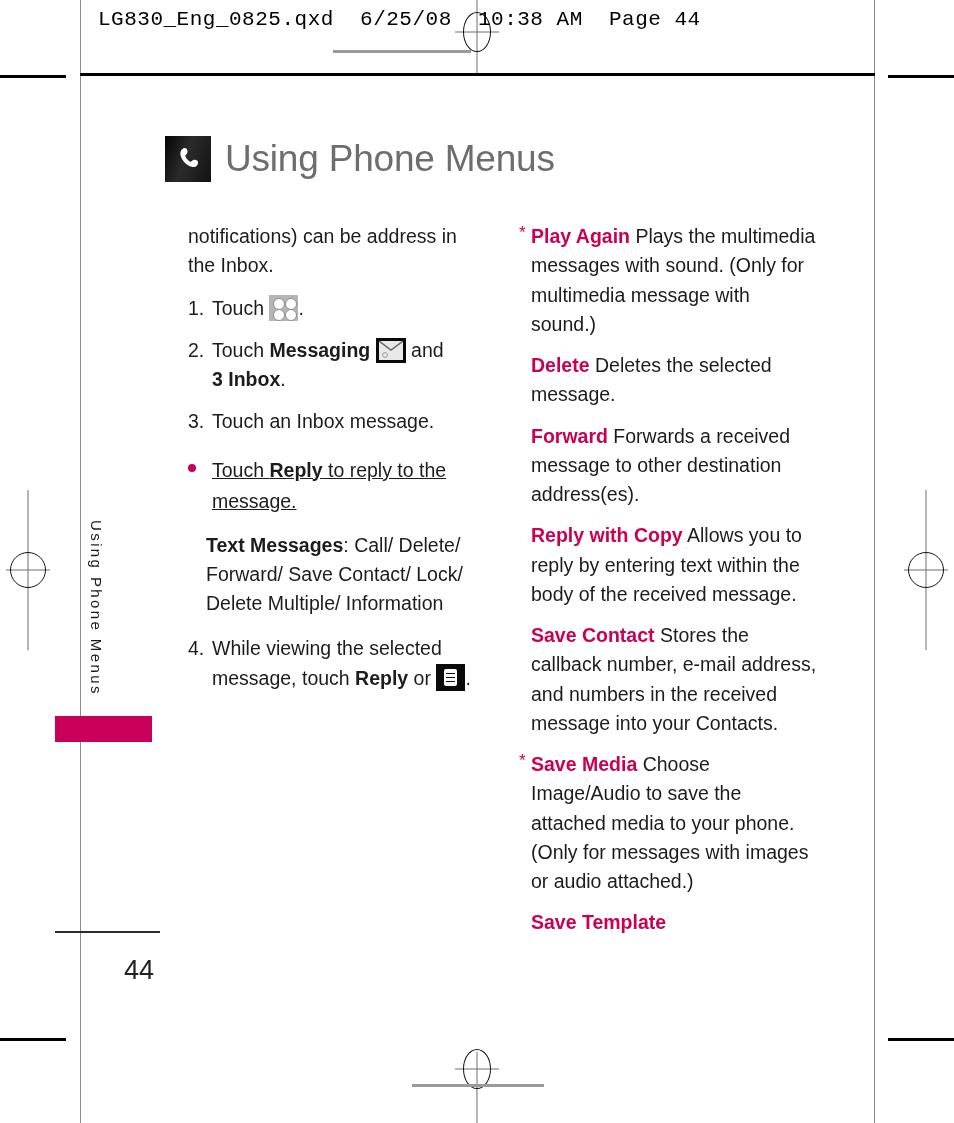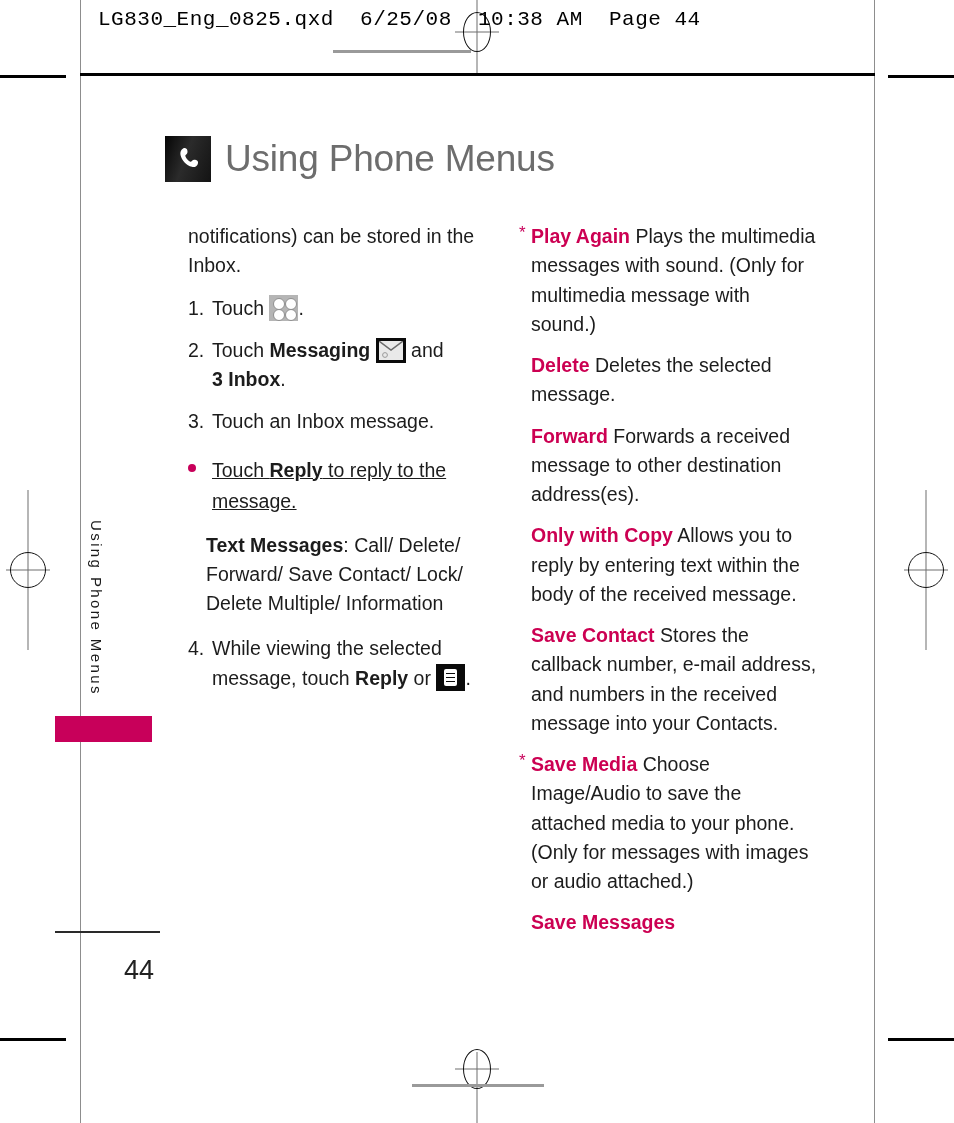--- a/index.html
+++ b/index.html
@@ -135,21 +135,21 @@
     </svg>
   </div>
   <div class="title-text">Using Phone Menus</div>
 </div>
 
 <div class="side-tab-text">Using Phone Menus</div>
 <div class="side-tab-mark"></div>
 
 <div class="col col-left">
 
-  <p>notifications) can be stored in the Inbox.</p>
+  <p>notifications) can be address in the Inbox.</p>
 
   <div class="num">
     <span class="n">1.</span>
     <span class="t"><span>Touch </span><span class="ico ico-grid"><i class="g" style="left:4px;top:3px;"></i><i class="g" style="left:16px;top:3px;"></i><i class="g" style="left:4px;top:14px;"></i><i class="g" style="left:16px;top:14px;"></i></span><span>.</span></span>
   </div>
 
   <div class="num">
     <span class="n">2.</span>
     <span class="t"><span>Touch </span><b>Messaging</b><span> </span><span class="ico ico-env"><span class="inner">
             <svg class="flap" viewBox="0 0 24 19" preserveAspectRatio="none" aria-hidden="true">
@@ -195,35 +195,35 @@
     <span class="t"><span class="term">Delete</span><span> Deletes the selected message.</span></span>
   </div>
 
   <div class="opt">
     <span class="nostar"></span>
     <span class="t"><span class="term">Forward</span><span> Forwards a received message to other destination address(es).</span></span>
   </div>
 
   <div class="opt">
     <span class="nostar"></span>
-    <span class="t"><span class="term">Only with Copy</span><span> Allows you to reply by entering text within the body of the received message.</span></span>
+    <span class="t"><span class="term">Reply with Copy</span><span> Allows you to reply by entering text within the body of the received message.</span></span>
   </div>
 
   <div class="opt">
     <span class="nostar"></span>
     <span class="t"><span class="term">Save Contact</span><span> Stores the callback number, e-mail address, and numbers in the received message into your Contacts.</span></span>
   </div>
 
   <div class="opt">
     <span class="star">*</span>
     <span class="t"><span class="term">Save Media</span><span> Choose Image/Audio to save the attached media to your phone. (Only for messages with images or audio attached.)</span></span>
   </div>
 
   <div class="opt" style="margin-bottom:2px;">
     <span class="nostar"></span>
-    <span class="t"><span class="term">Save Messages</span><span></span></span>
+    <span class="t"><span class="term">Save Template</span><span></span></span>
   </div>
 
 
 </div>
 
 <div class="foot-rule"></div>
 <div class="page-no">44</div>
 
 </body></html>

